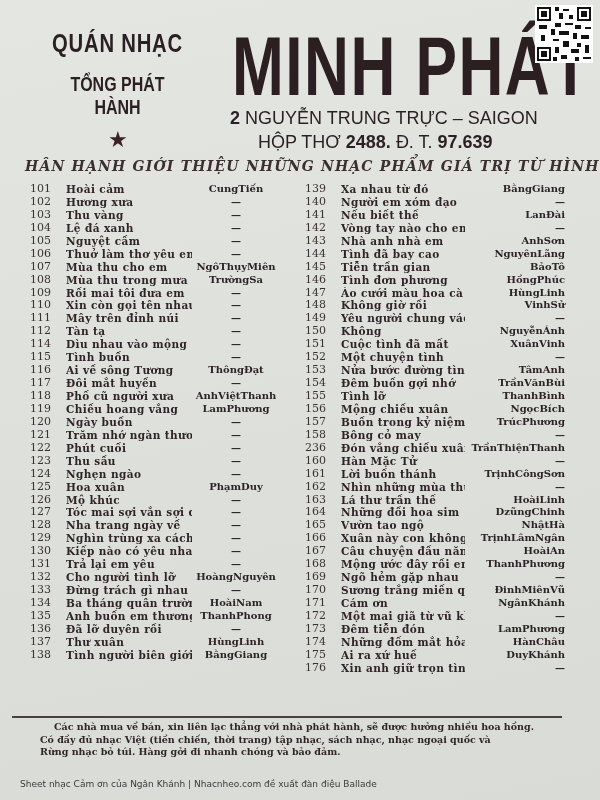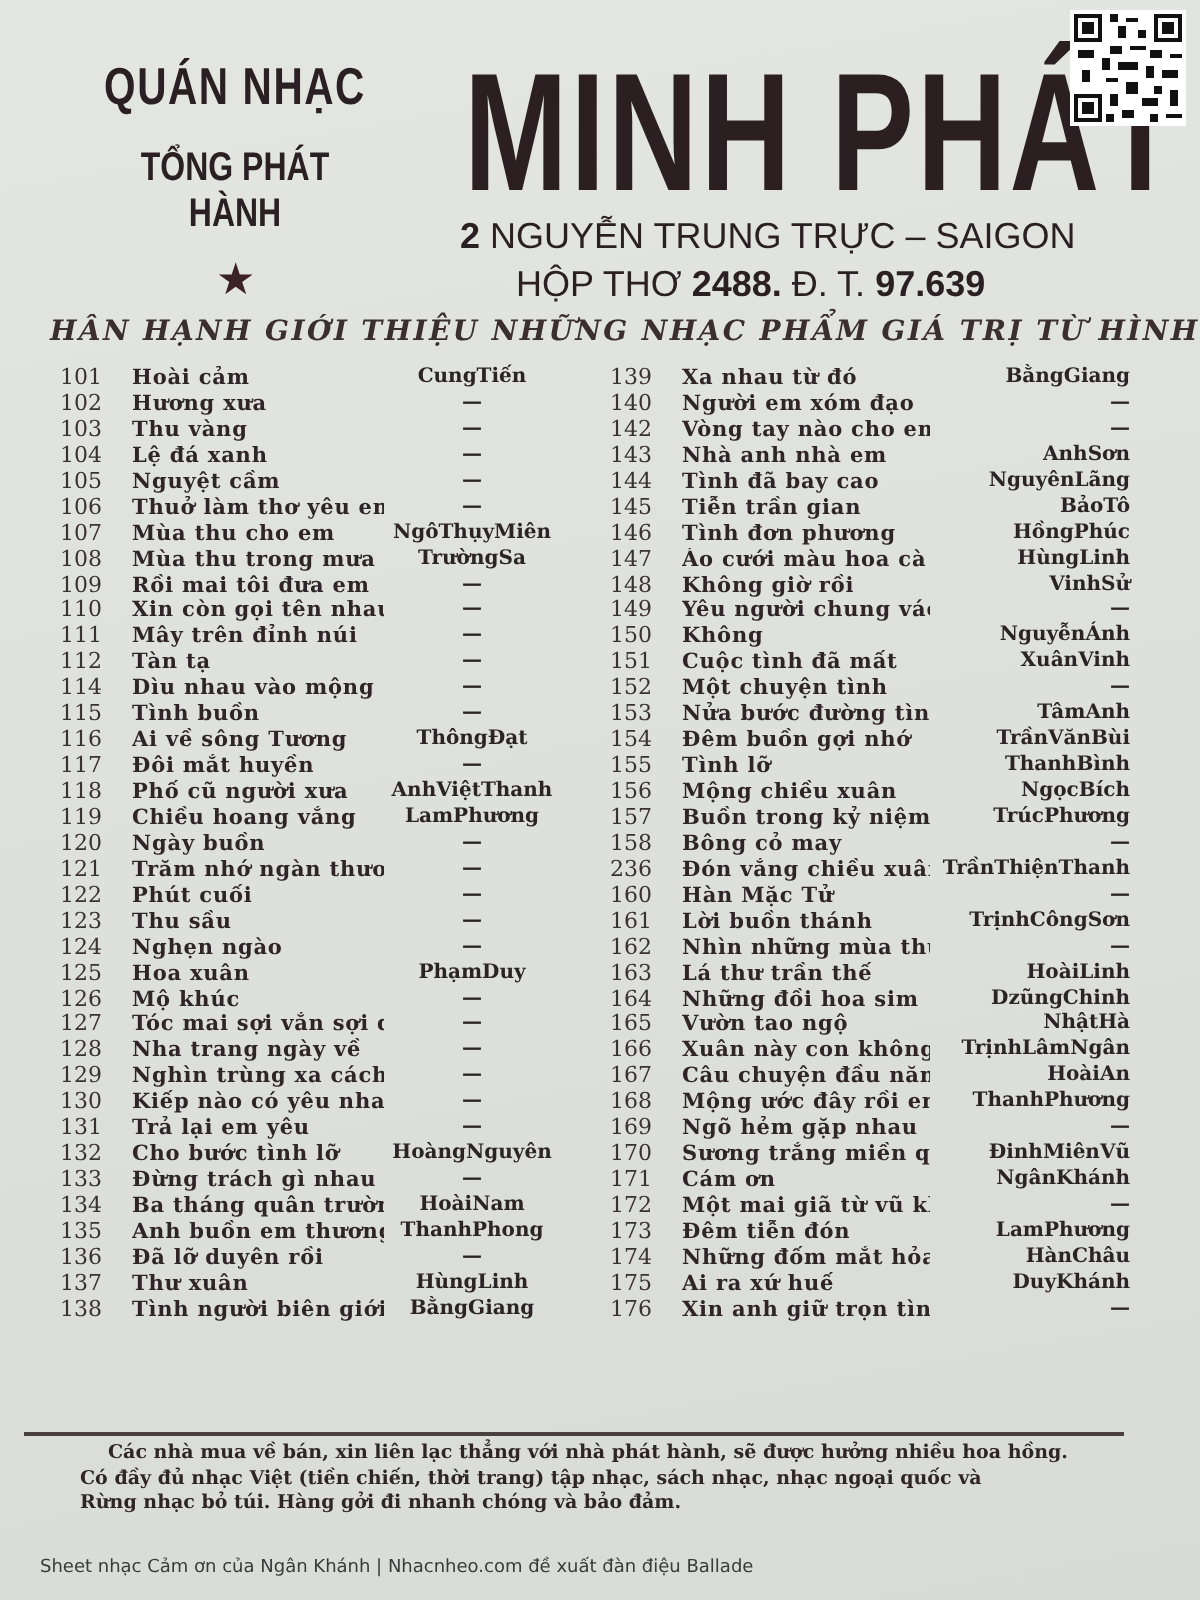--- a/index.html
+++ b/index.html
@@ -253,21 +253,21 @@
         <span class="title">Kiếp nào có yêu nhau</span>
         <span class="author">—</span>
       </div>
       <div class="row">
         <span class="num">131</span>
         <span class="title">Trả lại em yêu</span>
         <span class="author">—</span>
       </div>
       <div class="row">
         <span class="num">132</span>
-        <span class="title">Cho bước tình lỡ</span>
+        <span class="title">Cho người tình lỡ</span>
         <span class="author">HoàngNguyên</span>
       </div>
       <div class="row">
         <span class="num">133</span>
         <span class="title">Đừng trách gì nhau</span>
         <span class="author">—</span>
       </div>
       <div class="row">
         <span class="num">134</span>
         <span class="title">Ba tháng quân trường</span>
@@ -297,20 +297,25 @@
   <div class="col right" id="col-right">
       <div class="row">
         <span class="num">139</span>
         <span class="title">Xa nhau từ đó</span>
         <span class="author">BằngGiang</span>
       </div>
       <div class="row">
         <span class="num">140</span>
         <span class="title">Người em xóm đạo</span>
         <span class="author">—</span>
+      </div>
+      <div class="row">
+        <span class="num">141</span>
+        <span class="title">Nếu biết thế</span>
+        <span class="author">LanĐài</span>
       </div>
       <div class="row">
         <span class="num">142</span>
         <span class="title">Vòng tay nào cho em</span>
         <span class="author">—</span>
       </div>
       <div class="row">
         <span class="num">143</span>
         <span class="title">Nhà anh nhà em</span>
         <span class="author">AnhSơn</span>

